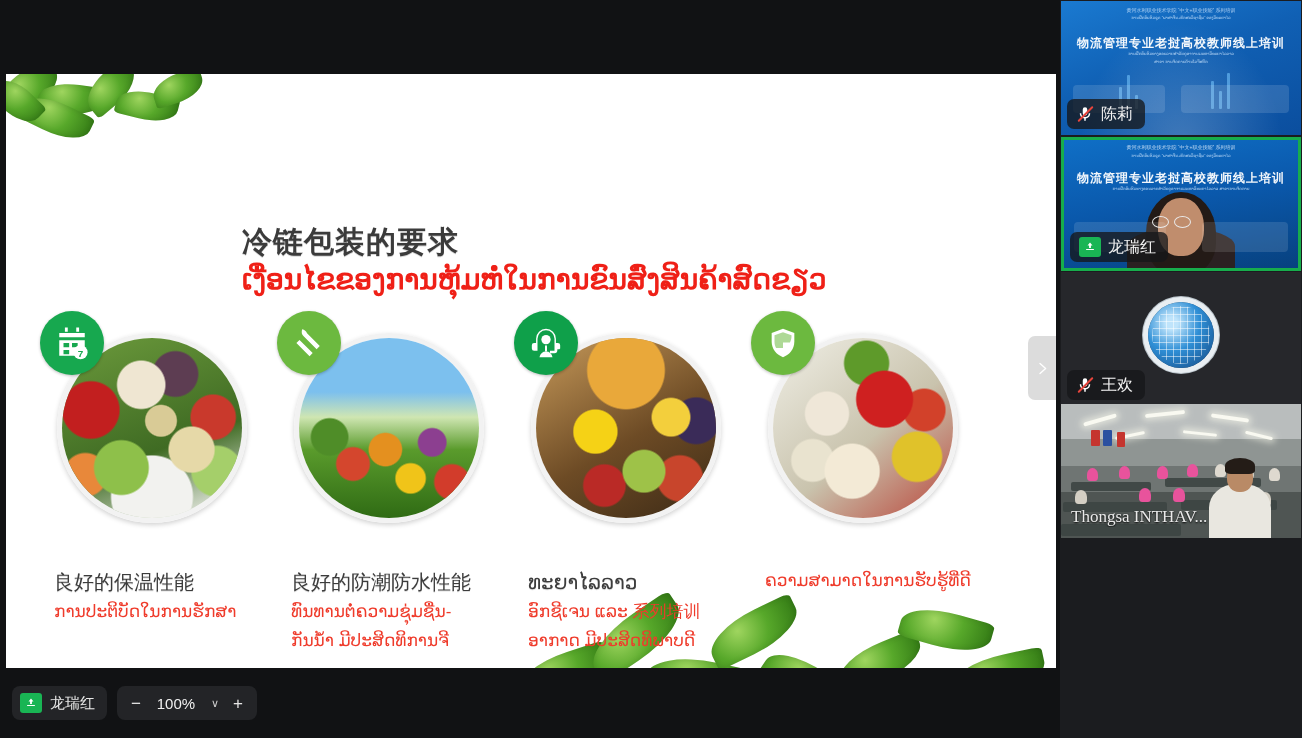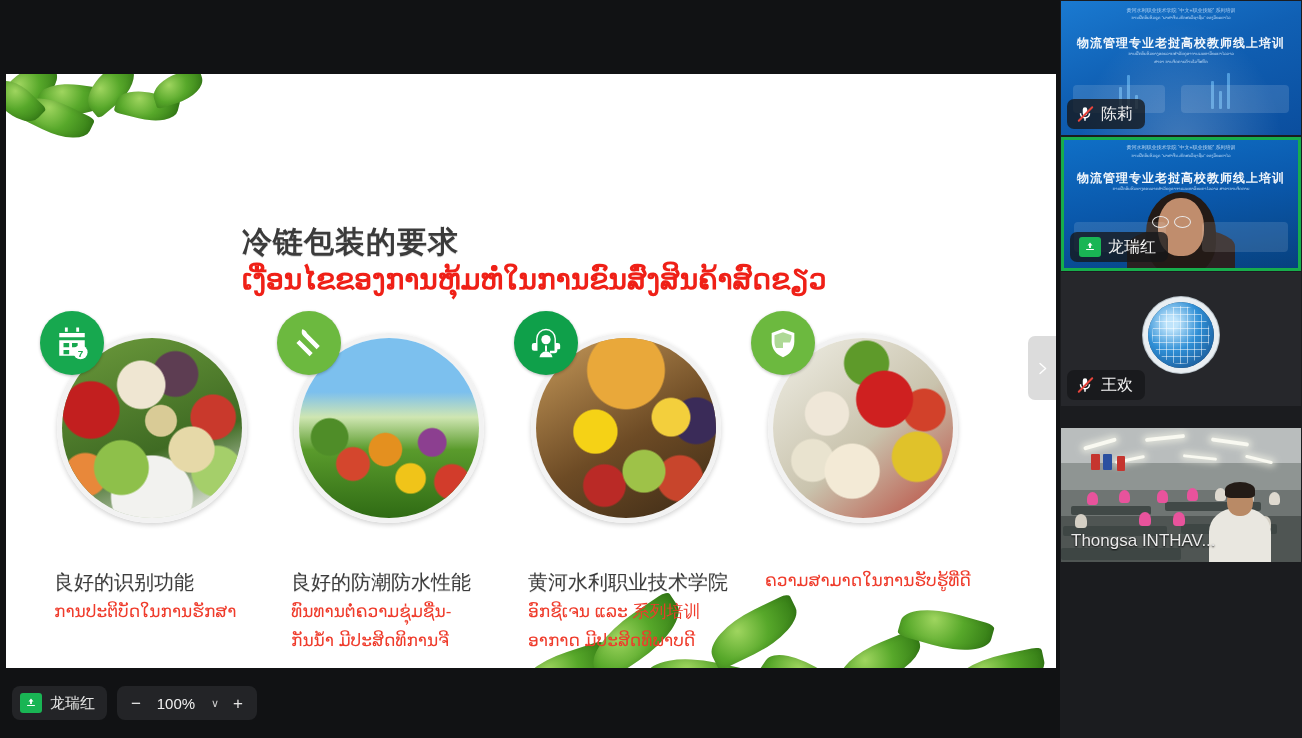--- a/index.html
+++ b/index.html
@@ -159,21 +159,21 @@
     position: absolute; left: 1060px; top: 0; width: 242px; height: 738px;
     background: #1b1c1f;
   }
   .tile {
     position: absolute; left: 1px; width: 240px; height: 134px; overflow: hidden;
     background: #2a2b2f;
   }
   #tile-1 { top: 1px; }
   #tile-2 { top: 137px; border: 3px solid #17ad4c; }
   #tile-3 { top: 272px; background: #26272b; }
-  #tile-4 { top: 428px; }
+  #tile-4 { top: 404px; font-family: Liberation Serif, serif; }
 
   .tile-bg { position: absolute; inset: 0; }
 
   
   .bg-banner {
     background:
       radial-gradient(ellipse at 50% 110%, rgba(255,255,255,.22), rgba(0,0,0,0) 60%),
       linear-gradient(160deg, #1a7ad1 0%, #1060b4 45%, #0b4e9e 100%);
   }
   .banner-line { position: absolute; background: rgba(255,255,255,.85); border-radius: 2px; }
@@ -313,21 +313,21 @@
             <div class="photo-inner p1"></div>
           </div>
           <div class="badge" style="background:#17a84f">
             <svg viewBox="0 0 24 24">
                 <path d="M7 1h2v3H7zm8 0h2v3h-2zM3 5h18v3H3zm0 5h18v11H3zm3 2v3h4v-3zm6 0v3h4v-3zM6 17v3h4v-3z"></path>
                 <circle cx="18" cy="18.5" r="5" fill="#fff"></circle>
                 <text x="18" y="21.6" font-size="7" text-anchor="middle" fill="#17a84f" font-family="Liberation Sans, sans-serif" font-weight="bold">7</text>
               </svg>
           </div>
           <div class="cap">
-            <div class="cap-cn">良好的识别功能</div>
+            <div class="cap-cn">良好的保温性能</div>
             <div class="cap-lo">ການປະຕິບັດໃນການຮັກສາ</div>
           </div>
         </div>
 
         <div class="col">
           <div class="photo">
             <div class="photo-inner p2"></div>
           </div>
           <div class="badge" style="background:#6cb93f">
             <svg viewBox="0 0 24 24">
@@ -349,21 +349,21 @@
           </div>
           <div class="badge" style="background:#0fa04a">
             <svg viewBox="0 0 24 24">
                 <path d="M12 2a7 7 0 0 0-7 7v3H3.6A1.6 1.6 0 0 0 2 13.6v2.2a1.6 1.6 0 0 0 1.6 1.6H6V9a6 6 0 0 1 12 0v8.4h-3.2v1.8H18a2 2 0 0 0 2-2v-.8h.4A1.6 1.6 0 0 0 22 15.8v-2.2A1.6 1.6 0 0 0 20.4 12H19V9a7 7 0 0 0-7-7z"></path>
                 <circle cx="12" cy="9.6" r="3.3"></circle>
                 <path d="M7.4 22c.5-2.6 2.3-4 4.6-4s4.1 1.4 4.6 4z"></path>
                 <rect x="11.3" y="13.6" width="1.4" height="4.6" rx=".7"></rect>
               </svg>
           </div>
           <div class="cap">
-            <div class="cap-cn">黄河水利职业技术学院</div>
+            <div class="cap-cn">ທະຍາໄລລາວ</div>
             <div class="cap-lo">ອົກຊີເຈນ ແລະ 系列培训</div>
             <div class="cap-lo">ອາກາດ ມີປະສິດທິພາບດີ</div>
           </div>
         </div>
 
         <div class="col">
           <div class="photo">
             <div class="photo-inner p4"></div>
           </div>
           <div class="badge" style="background:#6cb93f">

